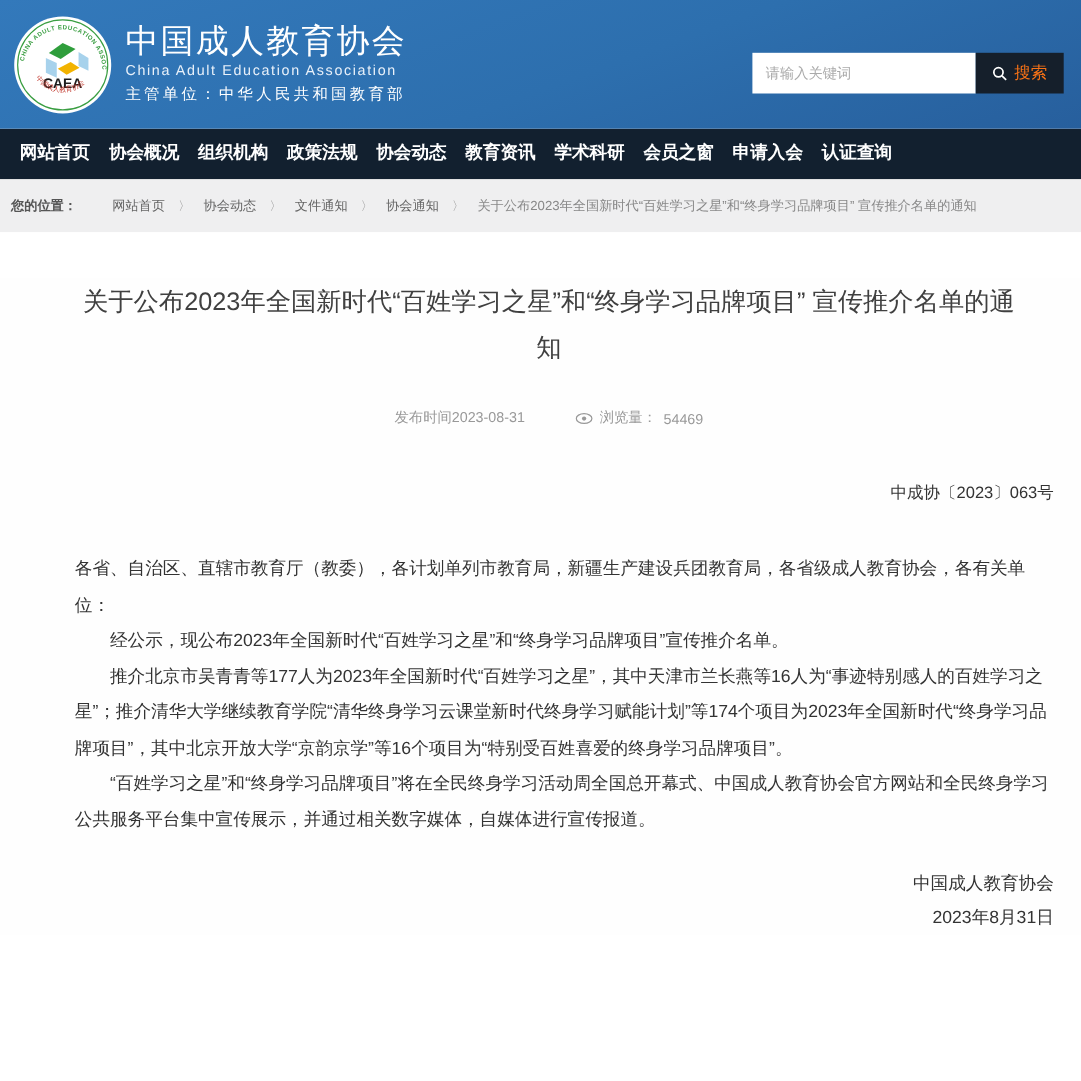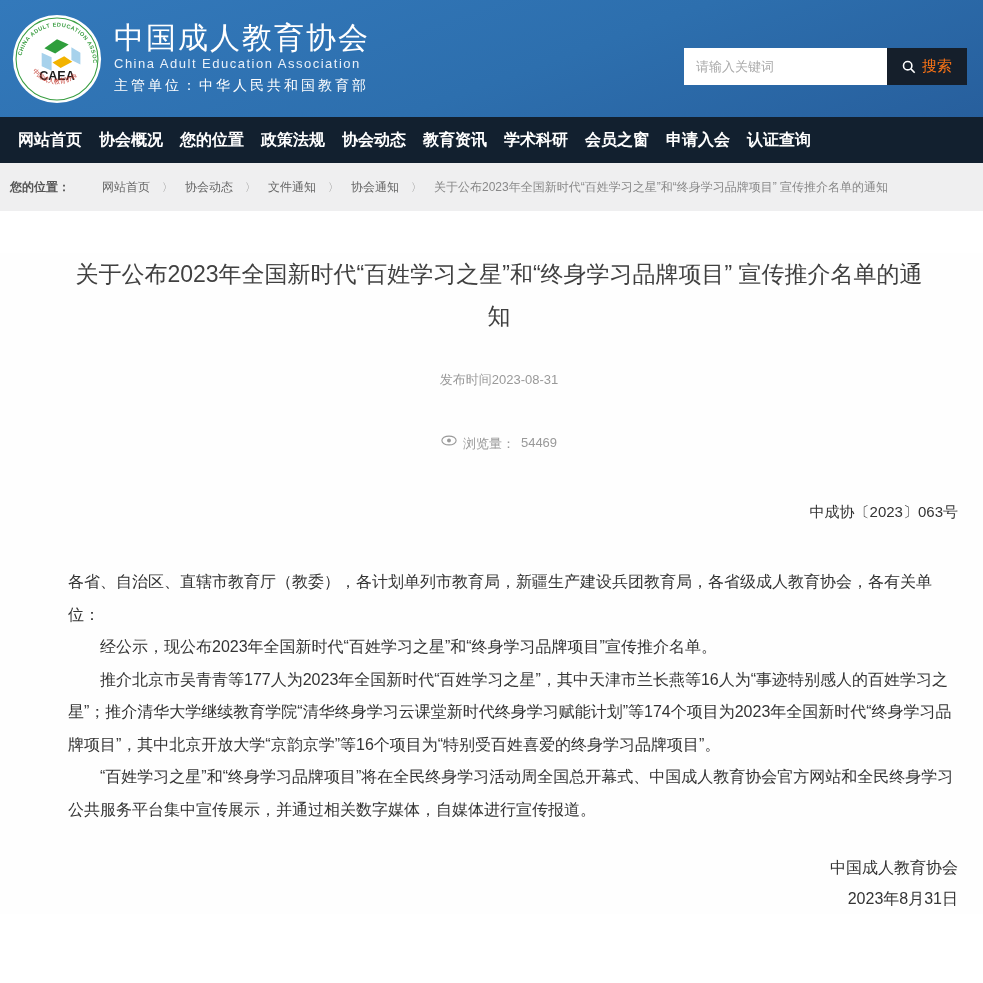--- a/index.html
+++ b/index.html
@@ -125,23 +125,22 @@
     line-height: 42px;
   }
   .article-meta {
     margin-top: 34px;
     display: flex;
     justify-content: center;
     align-items: center;
     gap: 46px;
     font-size: 13px;
     color: #999;
-    flex-direction: column;
-  }
-  .meta-views { display: flex; gap: 6px; }
+  }
+  .meta-views { display: flex; align-items: center; gap: 6px; }
   .doc-number {
     margin-top: 50px;
     text-align: right;
     font-size: 15px;
     color: #333;
   }
   .paragraphs { margin-top: 44px; }
   .paragraphs p {
     font-size: 16px;
     line-height: 32.5px;
@@ -198,21 +197,21 @@
         <line x1="10.2" y1="10.2" x2="14.5" y2="14.5" stroke="#fff" stroke-width="1.8"></line>
       </svg>
       <span>搜索</span>
     </button>
   </div>
 </div>
 
 <div class="nav">
   <div class="nav-item">网站首页</div>
   <div class="nav-item">协会概况</div>
-  <div class="nav-item">您的位置</div>
+  <div class="nav-item">组织机构</div>
   <div class="nav-item">政策法规</div>
   <div class="nav-item">协会动态</div>
   <div class="nav-item">教育资讯</div>
   <div class="nav-item">学术科研</div>
   <div class="nav-item">会员之窗</div>
   <div class="nav-item">申请入会</div>
   <div class="nav-item">认证查询</div>
 </div>
 
 <div class="breadcrumb">

